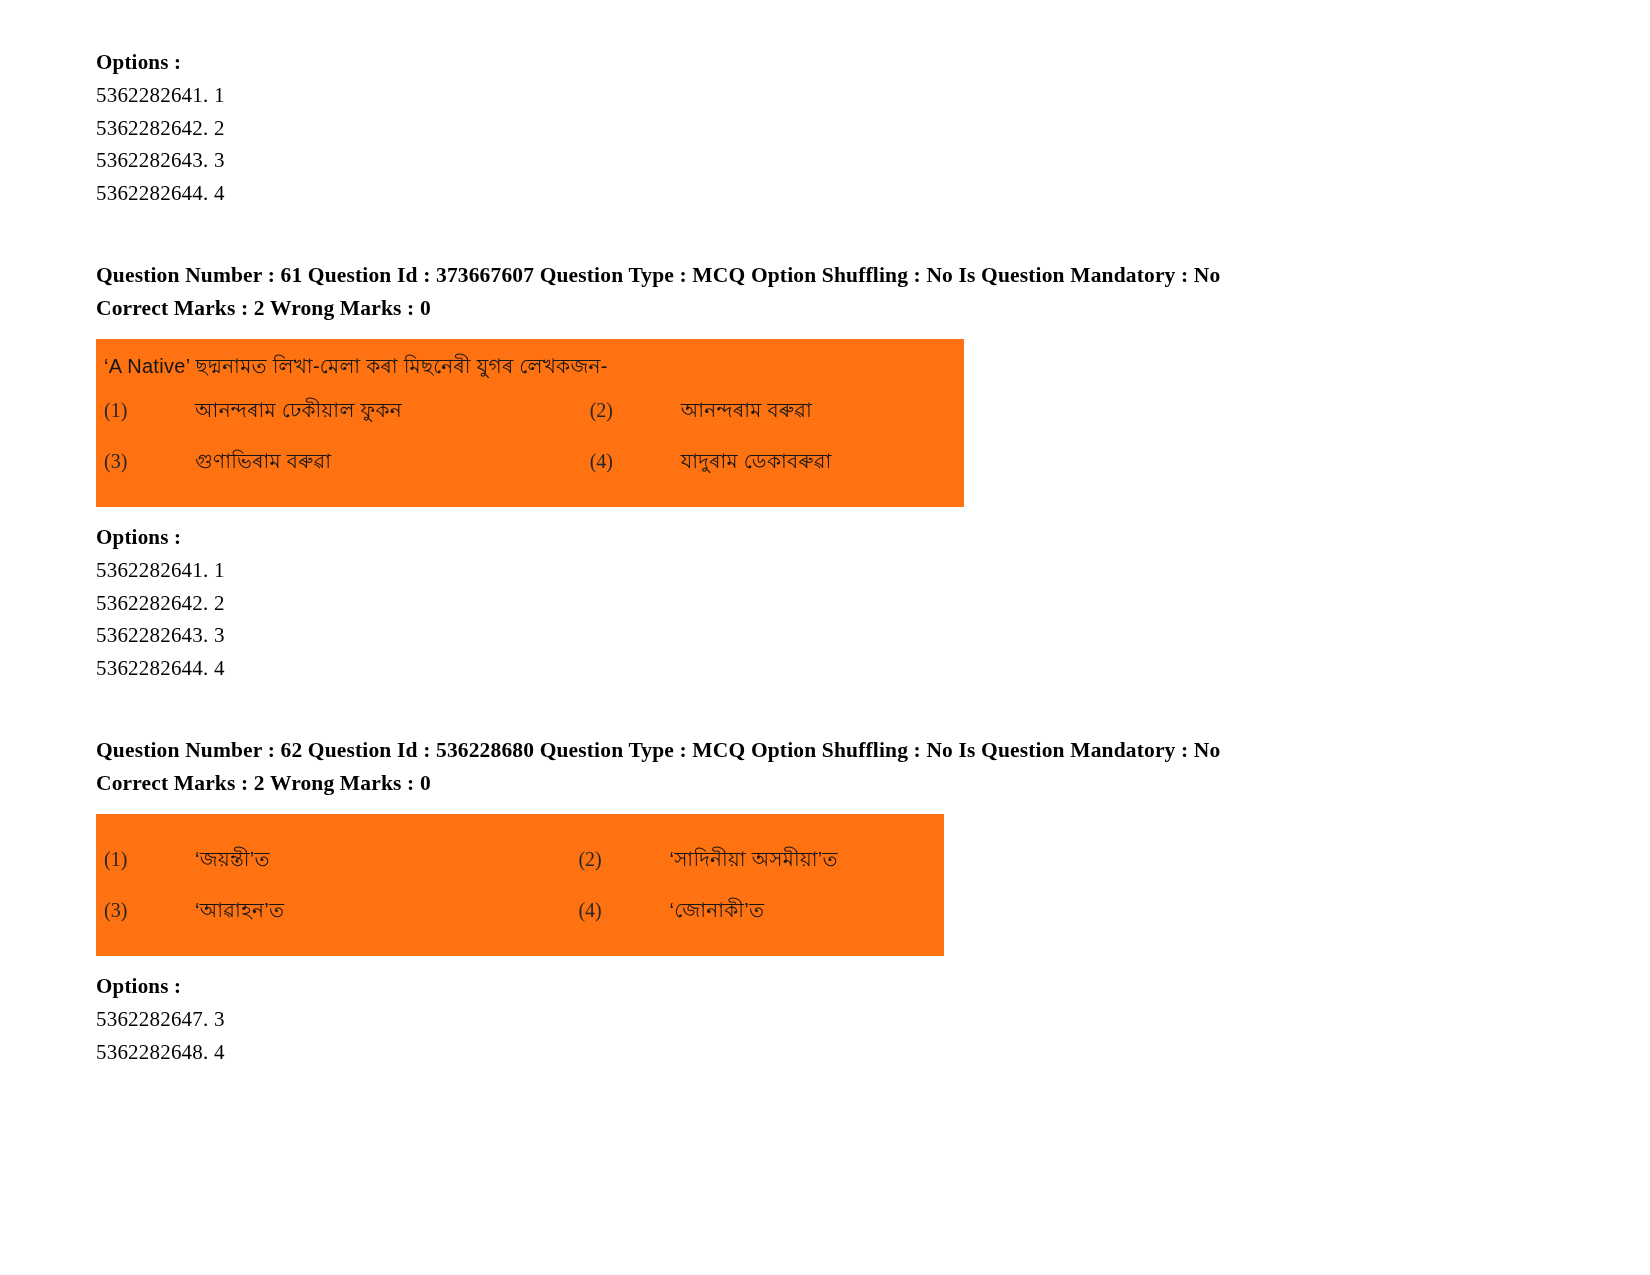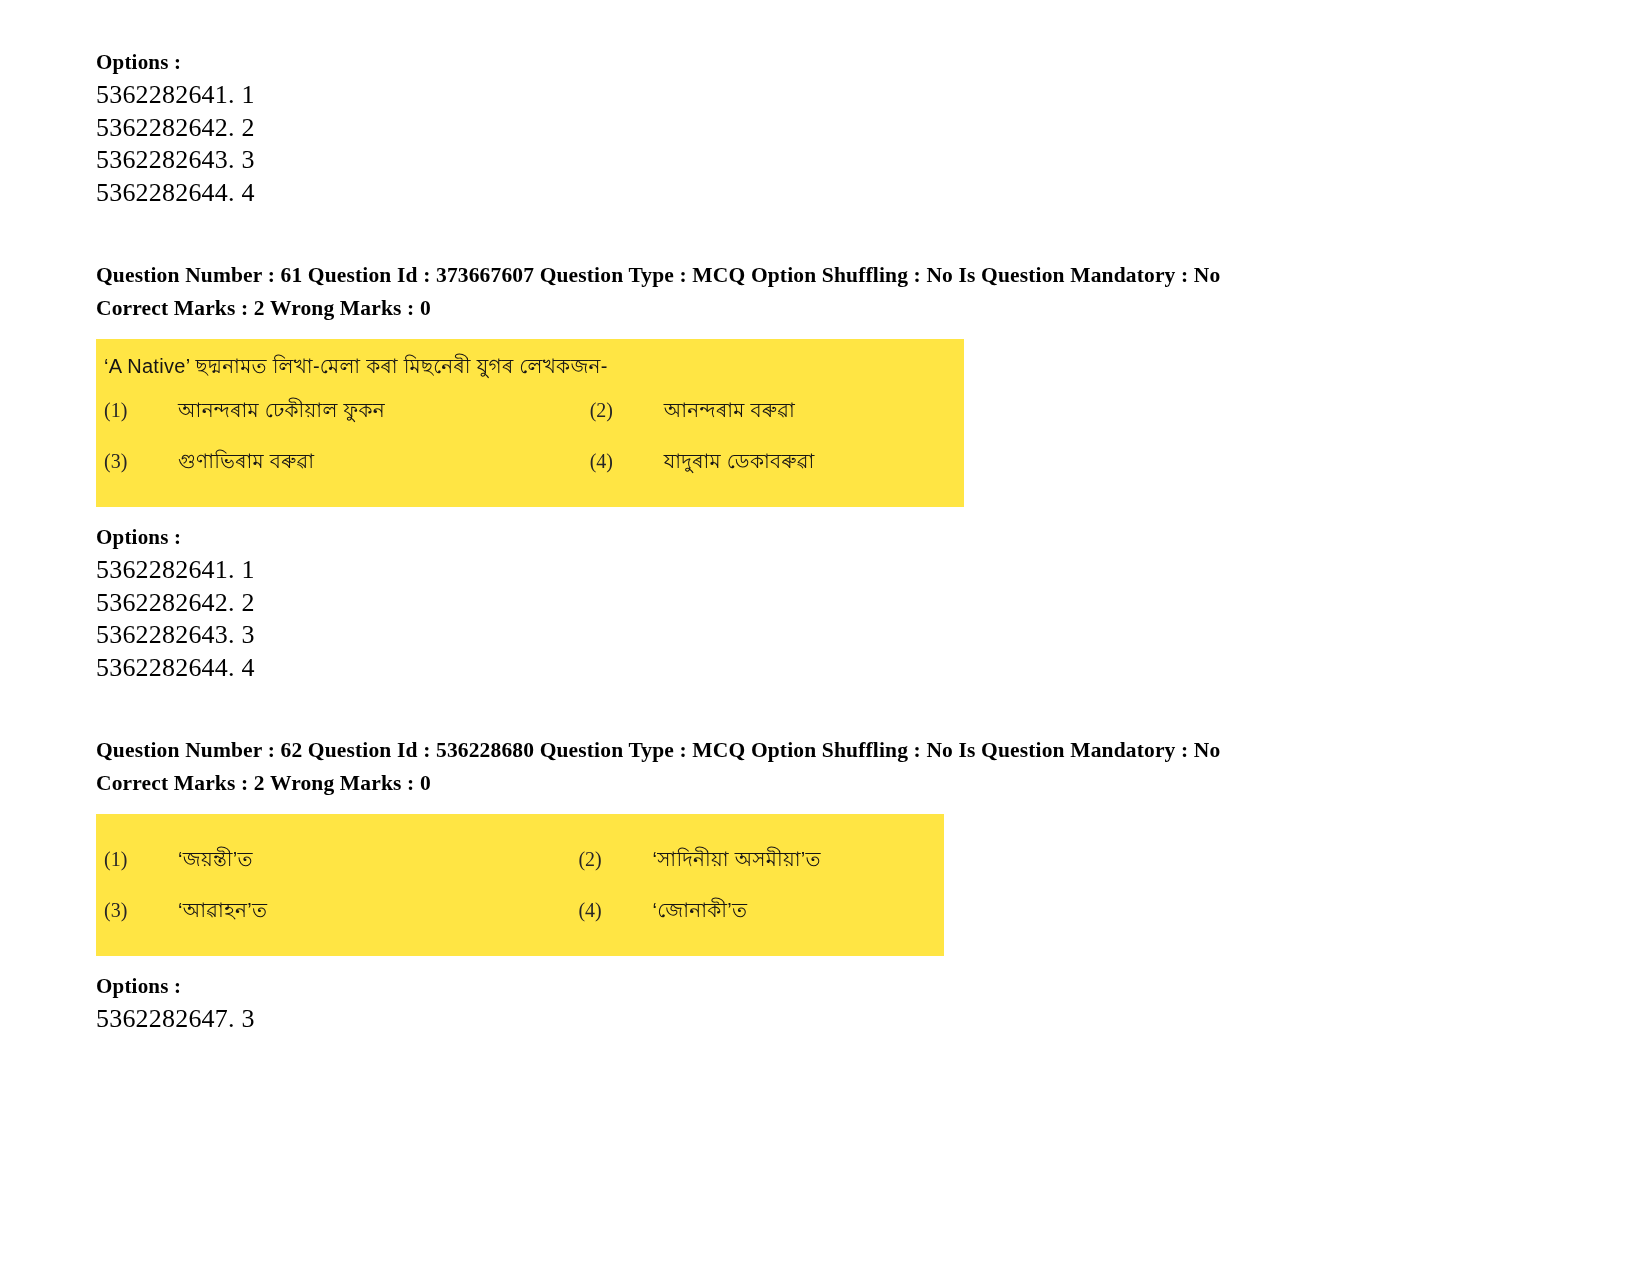--- a/index.html
+++ b/index.html
@@ -24,40 +24,40 @@
   }
 
   
   .opts-heading {
     font-weight: bold;
     font-size: 21px;
     line-height: 33px;
     letter-spacing: .2px;
   }
   .opt-line {
-    font-size: 26px;
+    font-size: 21px;
     line-height: 32.5px;
     letter-spacing: .2px;
   }
   .opt-id { }
   .opt-num { }
 
   .qhead {
     font-weight: bold;
     font-size: 21.5px;
     line-height: 33px;
     letter-spacing: .15px;
     max-width: 1255px;
   }
   .qhead .seg { white-space: nowrap; }
 
   
   .scan {
     position: relative;
-    background: #fde047;
+    background: #f97316;
     filter: contrast(1.05);
   }
   .scan-q {
     font-family: "Liberation Sans", "DejaVu Sans", sans-serif;
     font-size: 20px;
     line-height: 26px;
     letter-spacing: .3px;
     color: #1a1a1a;
     white-space: nowrap;
   }
@@ -81,20 +81,21 @@
     font-family: "Liberation Serif", "DejaVu Serif", serif;
     font-size: 20px;
     color: #2a2a2a;
   }
   .scan-text {
     font-family: "Liberation Sans", "DejaVu Sans", sans-serif;
     font-size: 20px;
     letter-spacing: .3px;
     color: #1a1a1a;
     white-space: nowrap;
+    margin-left: 17px;
   }
 
   .gap-lg { height: 50px; }
   .gap-sm { height: 14px; }
 
   .block-1 { padding-left: 8px; padding-top: 14px; padding-bottom: 10px; }
 </style>
 </head>
 <body>
 
@@ -235,16 +236,19 @@
       </div>
     </div>
 
     <div class="gap-sm"></div>
 
     <div>
       <div class="opts-heading">Options :</div>
       <div class="opt-line">
         <span class="opt-id">5362282647</span><span>. </span><span class="opt-num">3</span>
       </div>
+      <div class="opt-line">
+        <span class="opt-id">5362282648</span><span>. </span><span class="opt-num">4</span>
+      </div>
     </div>
   </div>
 
 </div>
 
 </body></html>

